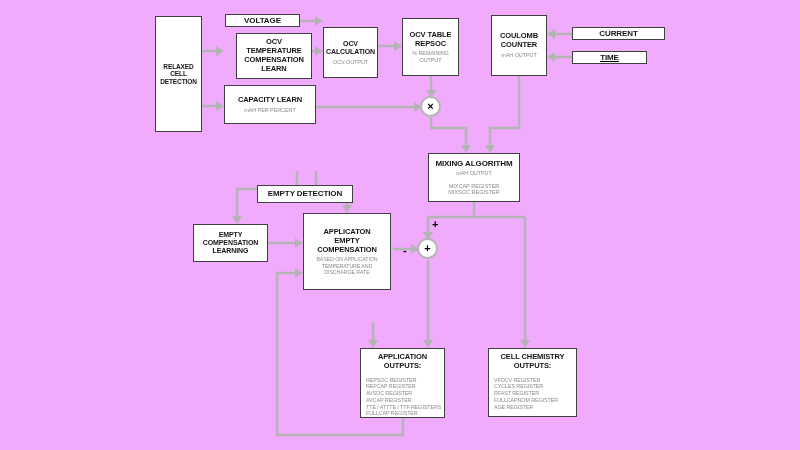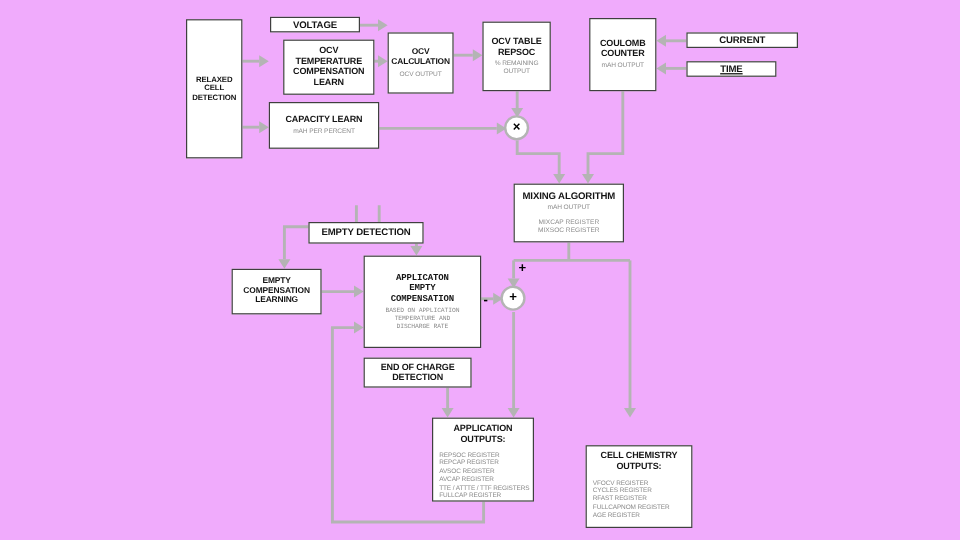--- a/index.html
+++ b/index.html
@@ -20,25 +20,25 @@
   #b-ocvcalc .s,#b-ocvtable .s,#b-coulomb .s,#b-capacity .s,#b-mixing .s{font-size:5.5px;}
   #b-ocvtable{left:402px;top:18px;width:57px;height:58px;font-size:7.5px;}
   #b-coulomb{left:491px;top:15px;width:56px;height:61px;font-size:7.5px;}
   #b-current{left:572px;top:27px;width:93px;height:13px;font-size:8px;}
   #b-time{left:572px;top:51px;width:75px;height:13px;font-size:8px;text-decoration:underline;}
   #b-capacity{left:224px;top:85px;width:92px;height:39px;font-size:7.5px;}
   #b-mixing{left:428px;top:153px;width:92px;height:49px;font-size:8px;}
   #b-mixing .regs{font-size:5.5px;}
   #b-emptydet{left:257px;top:153px;width:96px;height:18px;font-size:8px;margin-top:32px;}
   #b-emptycomp{left:193px;top:224px;width:75px;height:38px;font-size:7px;}
-  #b-appempty{left:303px;top:213px;width:98px;height:77px;font-size:7.5px;font-family:Liberation Mono, monospace;}
+  #b-appempty{left:303px;top:213px;width:88px;height:77px;font-size:7.5px;}
   #b-appempty .s{font-size:5.3px;}
   #b-endcharge{left:303px;top:298px;width:90px;height:25px;font-size:7.5px;}
   #b-appout{left:360px;top:348px;width:85px;height:70px;font-size:7.5px;justify-content:flex-start;padding-top:4px;}
-  #b-cellchem{left:488px;top:348px;width:89px;height:69px;font-size:7.5px;justify-content:flex-start;padding-top:4px;margin-top:23px;}
+  #b-cellchem{left:488px;top:348px;width:89px;height:69px;font-size:7.5px;justify-content:flex-start;padding-top:4px;}
   .reglist{align-self:stretch;text-align:left;padding-left:5px;margin-top:6px;}
   .reglist div{font-size:5.4px;color:#8c8c8c;line-height:1.25;letter-spacing:-0.1px;}
   .op-circle{position:absolute;width:17px;height:17px;border:2px solid #b4b4b4;border-radius:50%;
              background:#fff;display:flex;align-items:center;justify-content:center;
              font-weight:bold;color:#000;font-size:11px;line-height:1;}
   #op-mult{left:420px;top:96px;}
   #op-sum{left:417px;top:238px;}
   .op-label{position:absolute;font-weight:bold;color:#000;font-size:11px;line-height:1;}
   #lbl-plus{left:432px;top:219px;}
   #lbl-minus{left:403px;top:245px;}
@@ -165,24 +165,20 @@
 
   <div class="box" id="b-appempty">
     <div class="h">APPLICATON
 EMPTY
 COMPENSATION</div>
     <div class="s">BASED ON APPLICATION
 TEMPERATURE AND
 DISCHARGE RATE</div>
   </div>
 
-  <div class="box" id="b-endcharge">
-    <div class="h">END OF CHARGE
-DETECTION</div>
-  </div>
 
   <div class="box" id="b-appout">
     <div class="h">APPLICATION
 OUTPUTS:</div>
     <div class="reglist">
       <div>REPSOC REGISTER</div>
       <div>REPCAP REGISTER</div>
       <div>AVSOC REGISTER</div>
       <div>AVCAP REGISTER</div>
       <div>TTE / ATTTE / TTF REGISTERS</div>

